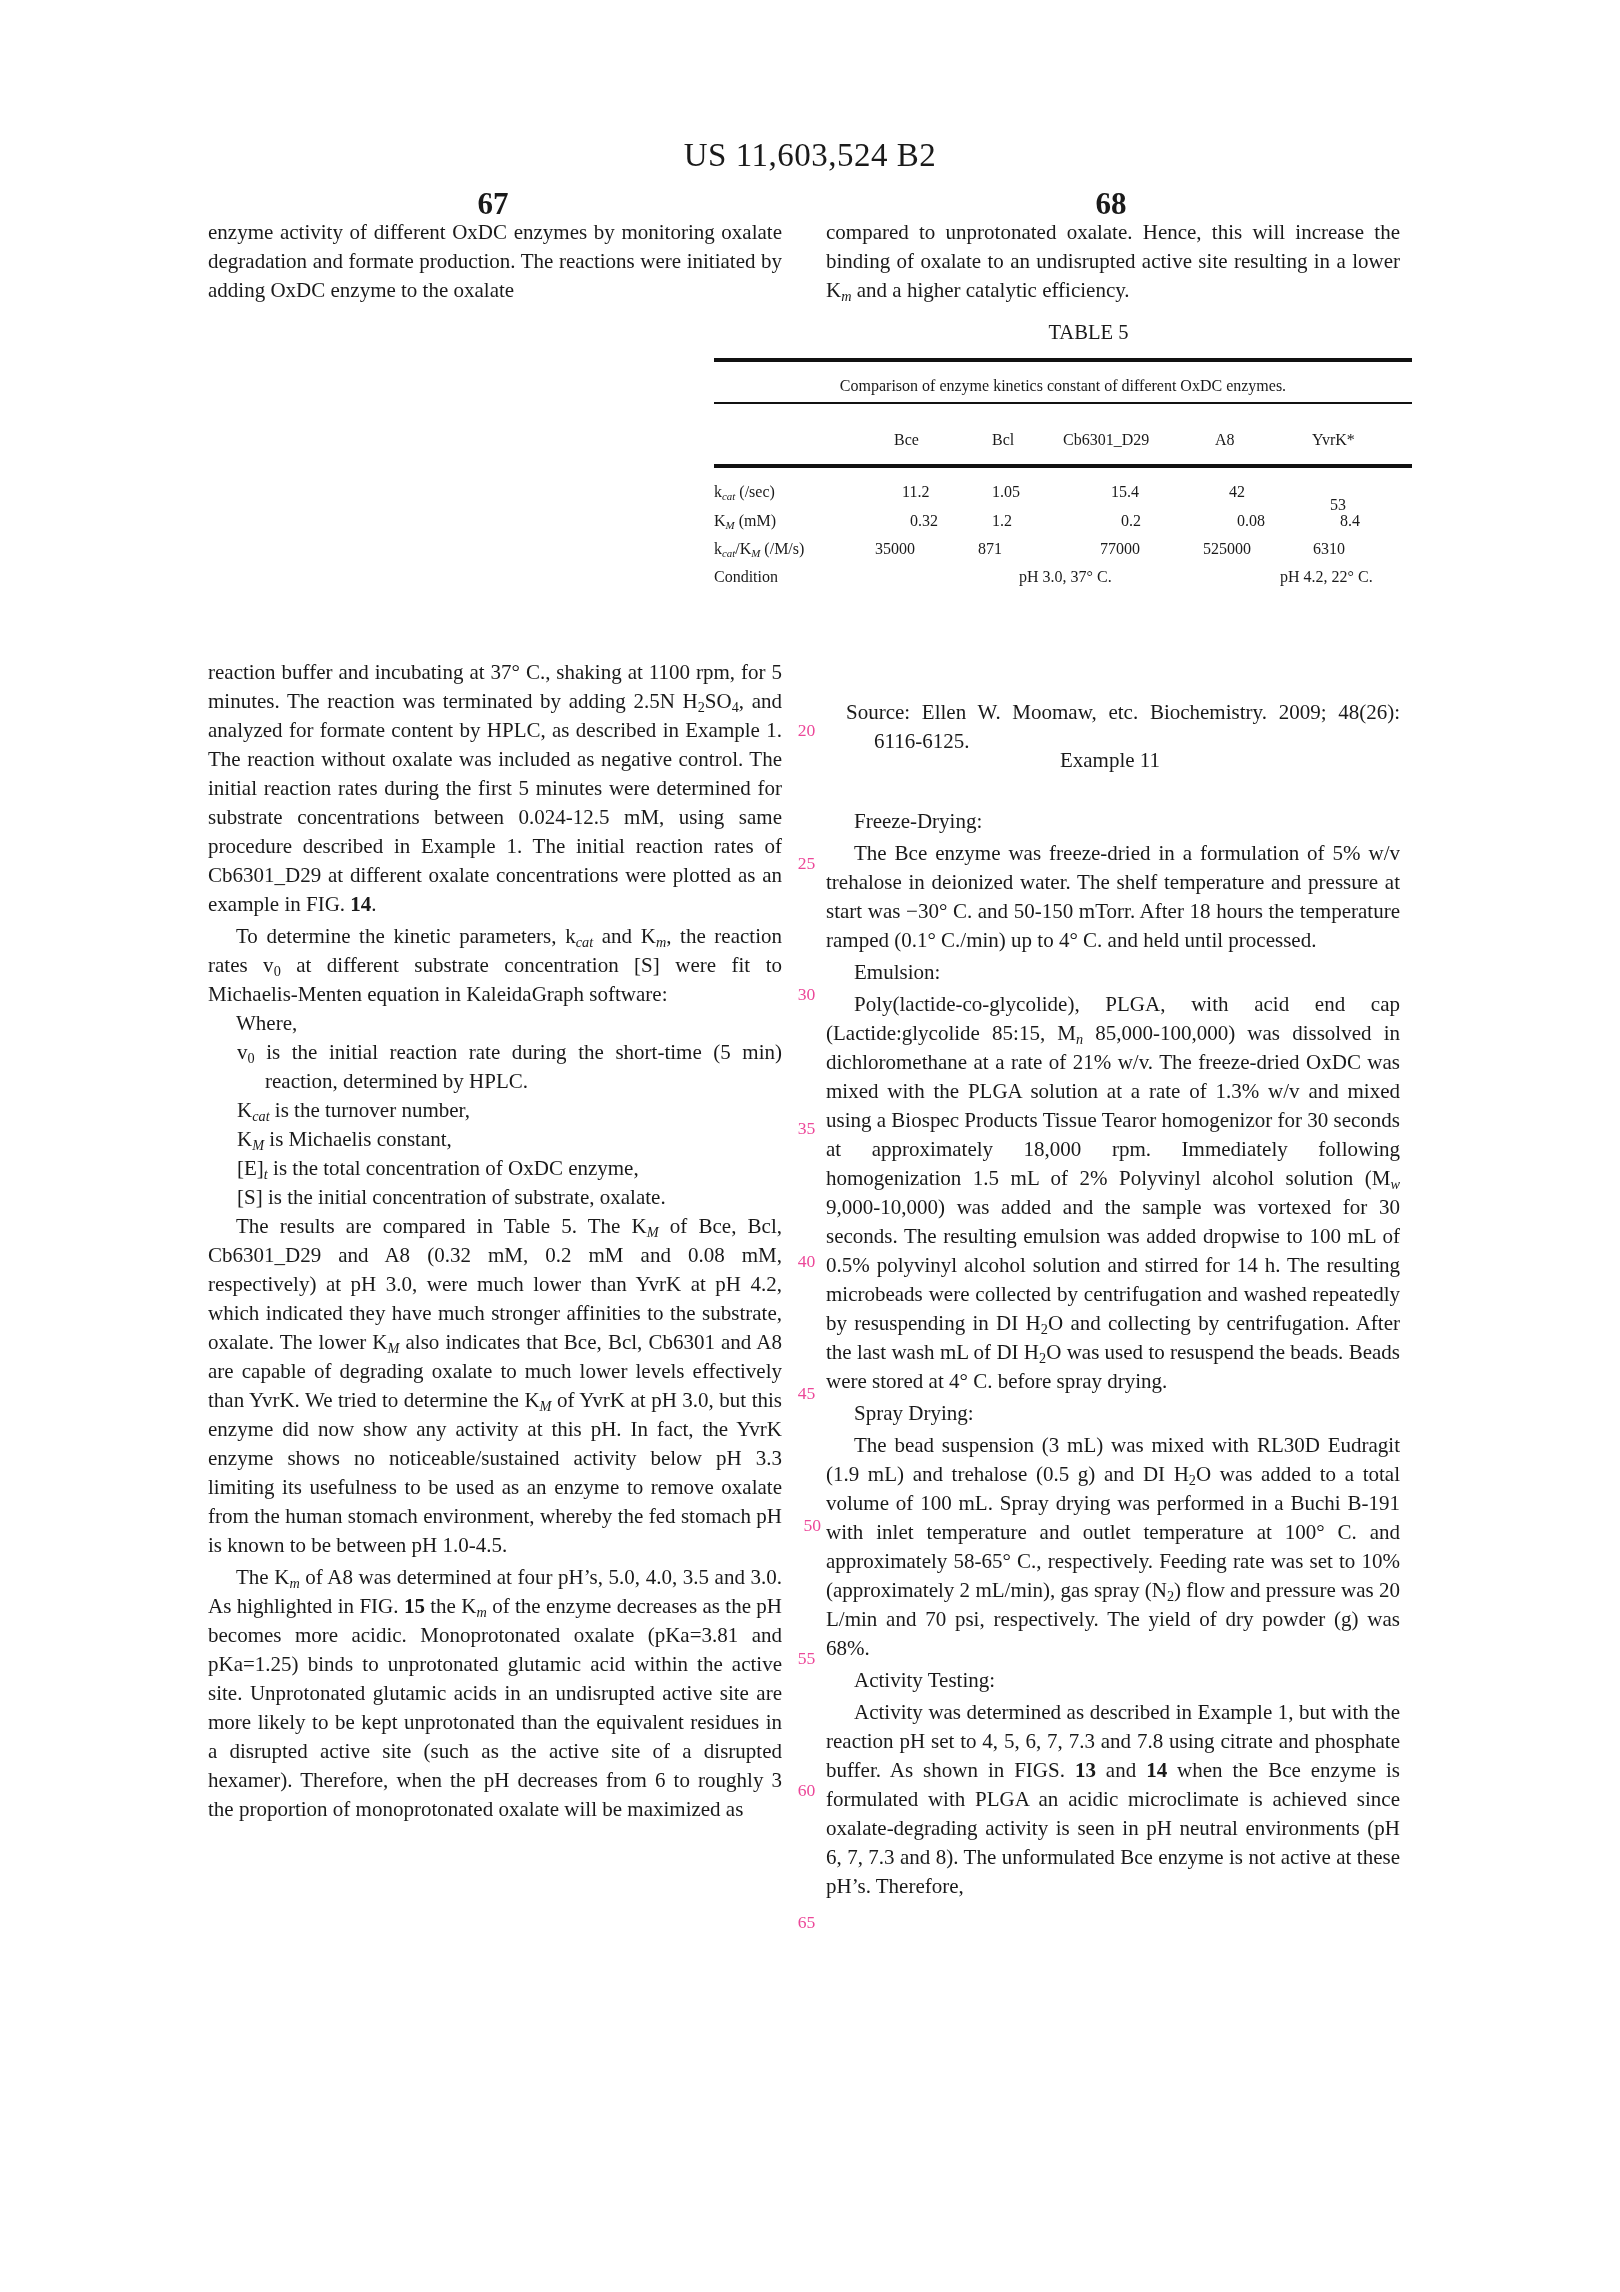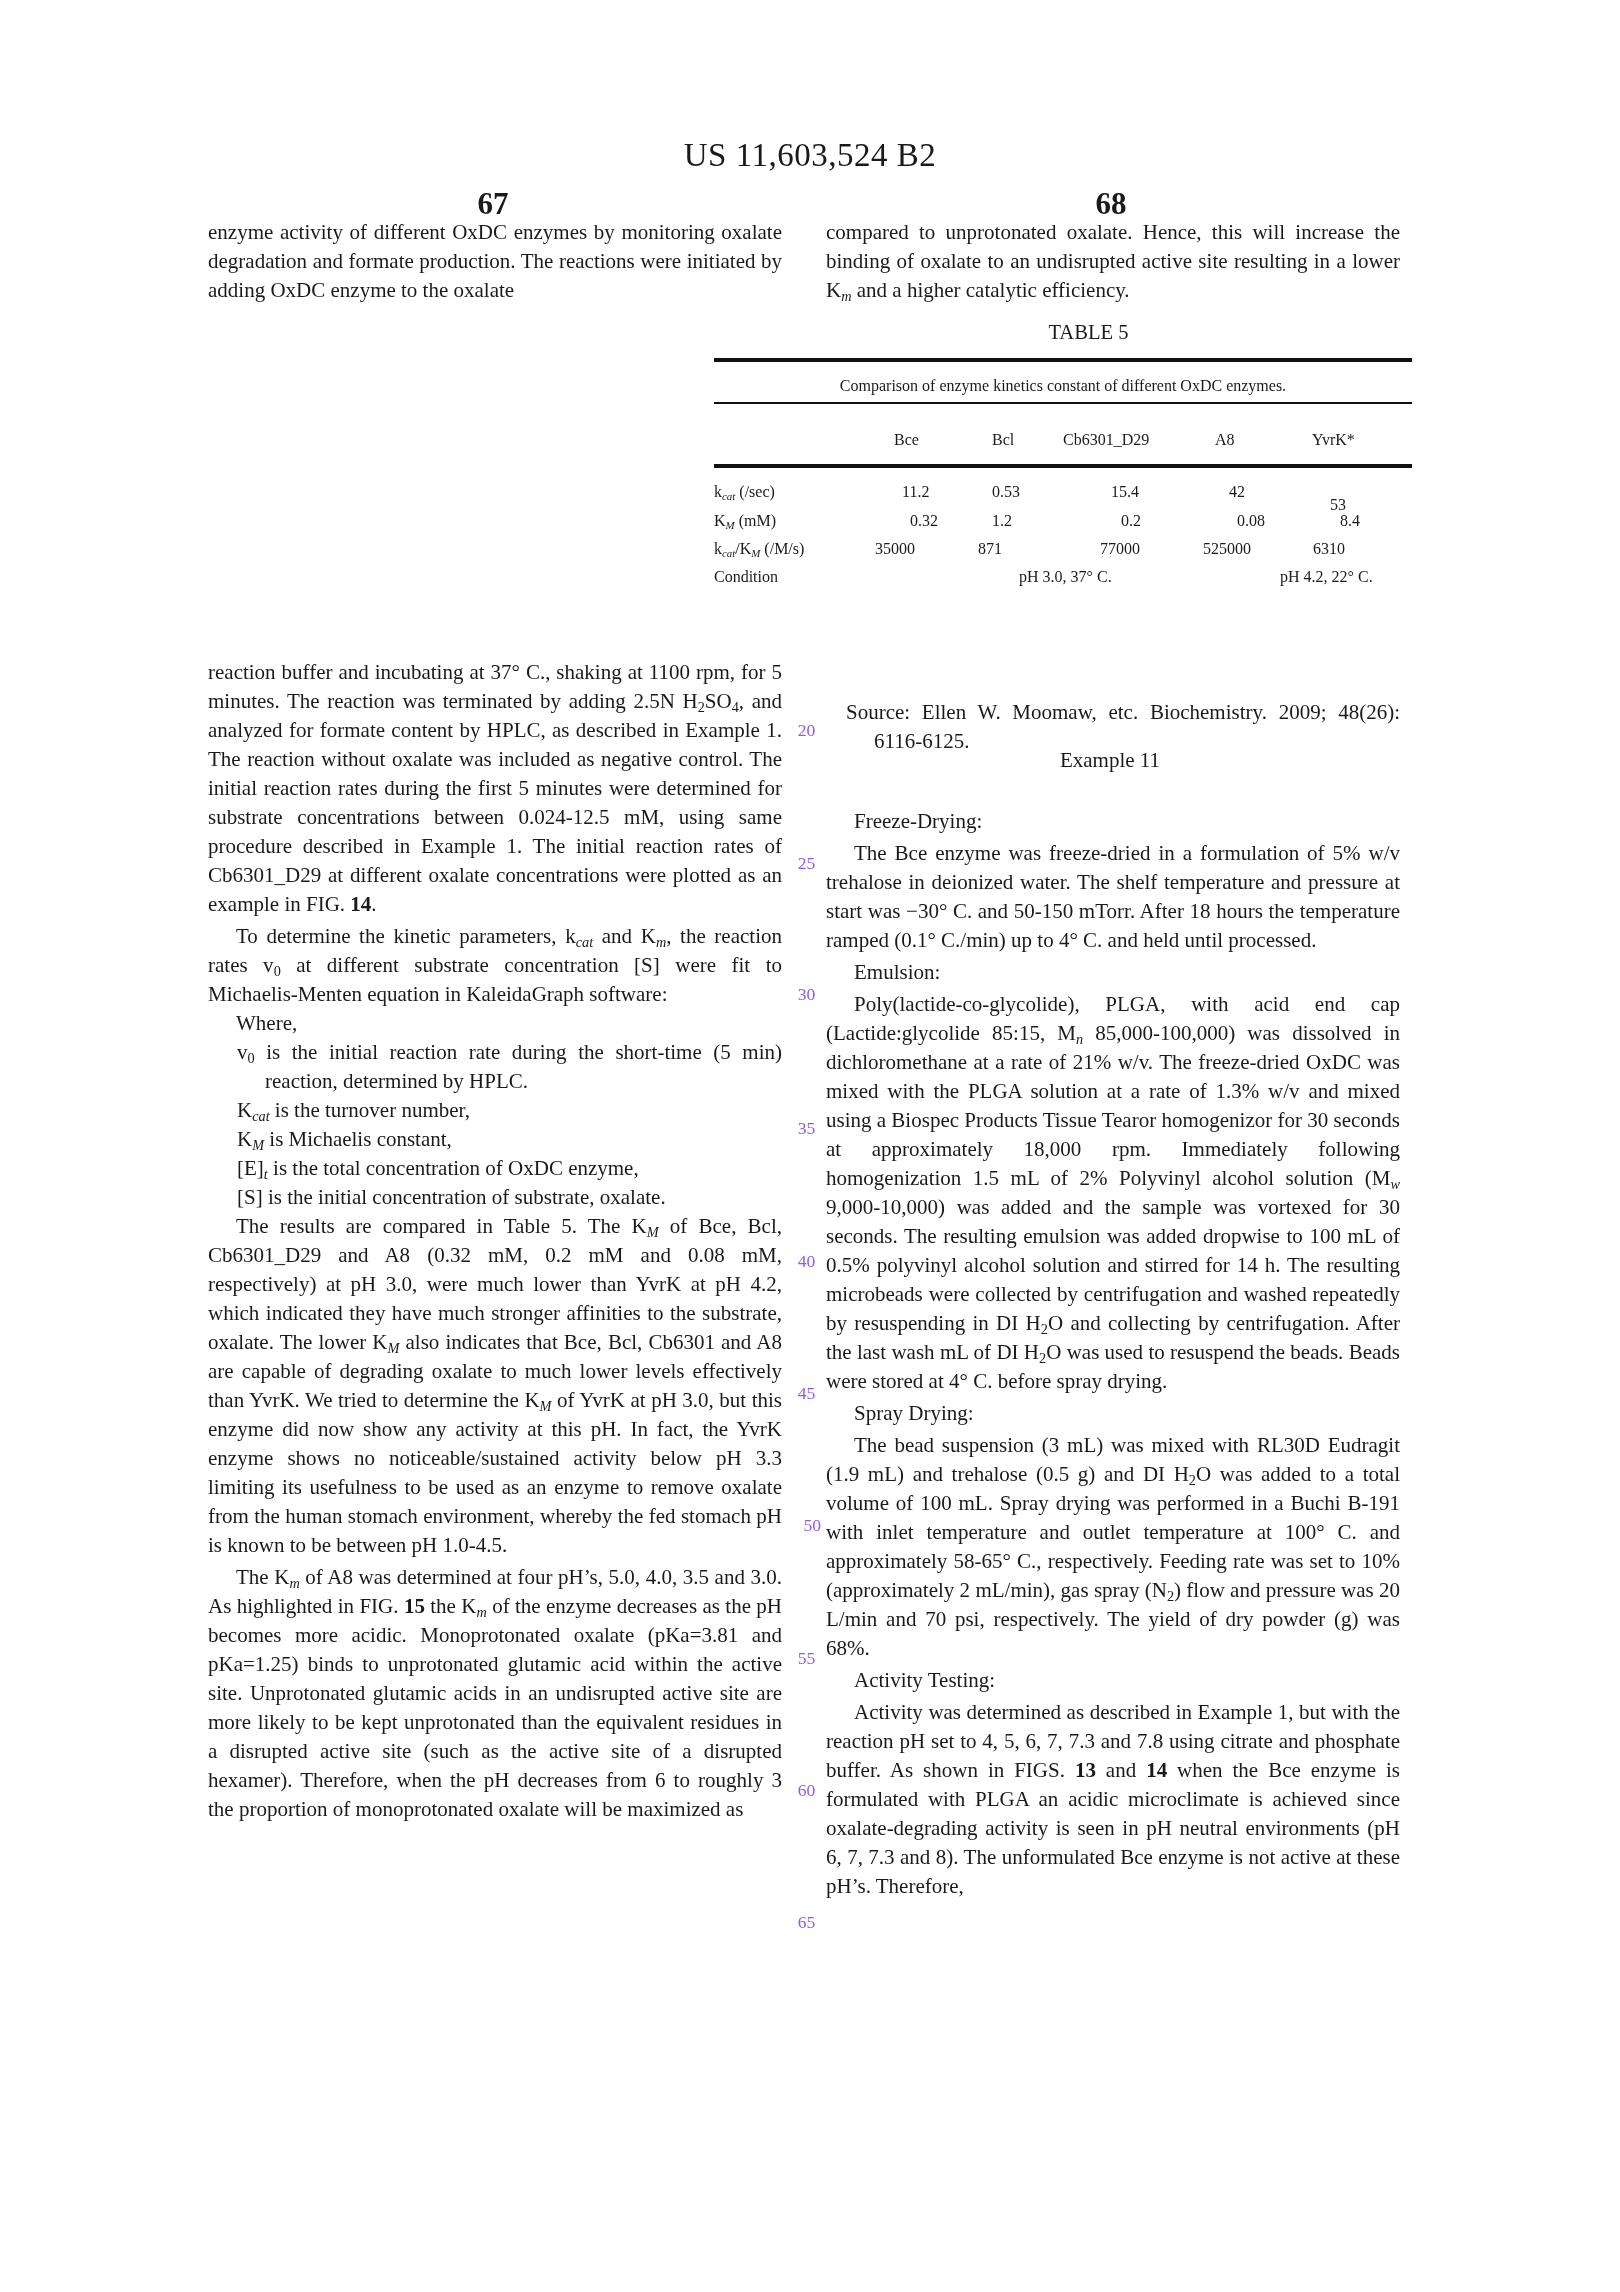--- a/index.html
+++ b/index.html
@@ -13,21 +13,21 @@
   .colnum { top: 186px; font-size: 31px; font-weight: bold; width: 118px; text-align: center; }
   .col { position: absolute; width: 574px; font-size: 21px; line-height: 29px; text-align: justify; }
   .col p { margin: 0; }
   .col p.ind { text-indent: 28px; }
   .col p.gap { margin-top: 3px; }
   .col p.hang { padding-left: 28px; text-indent: 0; }
   .col p.hang2 { padding-left: 57px; text-indent: -28px; }
   sub { font-size: 0.68em; vertical-align: -0.28em; line-height: 0; }
   i sub, sub i { font-style: italic; }
   .eq { font-style: normal; font-size: 15.7px; padding-left: 51px; margin: 25.5px 0 17.6px 0 !important; }
-  .lineno { position: absolute; left: 792px; width: 29px; font-size: 17.6px; text-align: center; color: #8b5cf6; }
+  .lineno { position: absolute; left: 792px; width: 29px; font-size: 17.6px; text-align: center; color: #ec4899; }
 
   .table-title { left: 1010px; width: 157px; top: 321px; text-align: center; font-size: 20.6px; }
   .rule { position: absolute; left: 714px; width: 698px; background: #111; }
   .caption { left: 714px; width: 698px; top: 377px; text-align: center; font-size: 16px; }
   .th, .td { position: absolute; font-size: 16px; white-space: nowrap; }
   .heading { left: 823px; width: 574px; text-align: center; font-size: 21px; }
 </style>
 </head>
 <body>
 
@@ -50,21 +50,21 @@
 
 <div class="th" style="left:894px; top:431px;">Bce</div>
 <div class="th" style="left:992px; top:431px;">Bcl</div>
 <div class="th" style="left:1063px; top:431px;">Cb6301_D29</div>
 <div class="th" style="left:1215px; top:431px;">A8</div>
 <div class="th" style="left:1312px; top:431px;">YvrK*</div>
 <div class="rule" style="top:464px; height:3.9px;"></div>
 
 <div class="td" style="left:714px; top:483px;"><span>k</span><sub><i>cat</i></sub><span> (/sec)</span></div>
 <div class="td" style="left:902px; top:483px;">11.2</div>
-<div class="td" style="left:992px; top:483px;">0.53</div>
+<div class="td" style="left:992px; top:483px;">1.05</div>
 <div class="td" style="left:1111px; top:483px;">15.4</div>
 <div class="td" style="left:1229px; top:483px;">42</div>
 <div class="td" style="left:1330px; top:496px;">53</div>
 
 <div class="td" style="left:714px; top:512px;"><span>K</span><sub><i>M</i></sub><span> (mM)</span></div>
 <div class="td" style="left:910px; top:512px;">0.32</div>
 <div class="td" style="left:992px; top:512px;">1.2</div>
 <div class="td" style="left:1121px; top:512px;">0.2</div>
 <div class="td" style="left:1237px; top:512px;">0.08</div>
 <div class="td" style="left:1340px; top:512px;">8.4</div>

